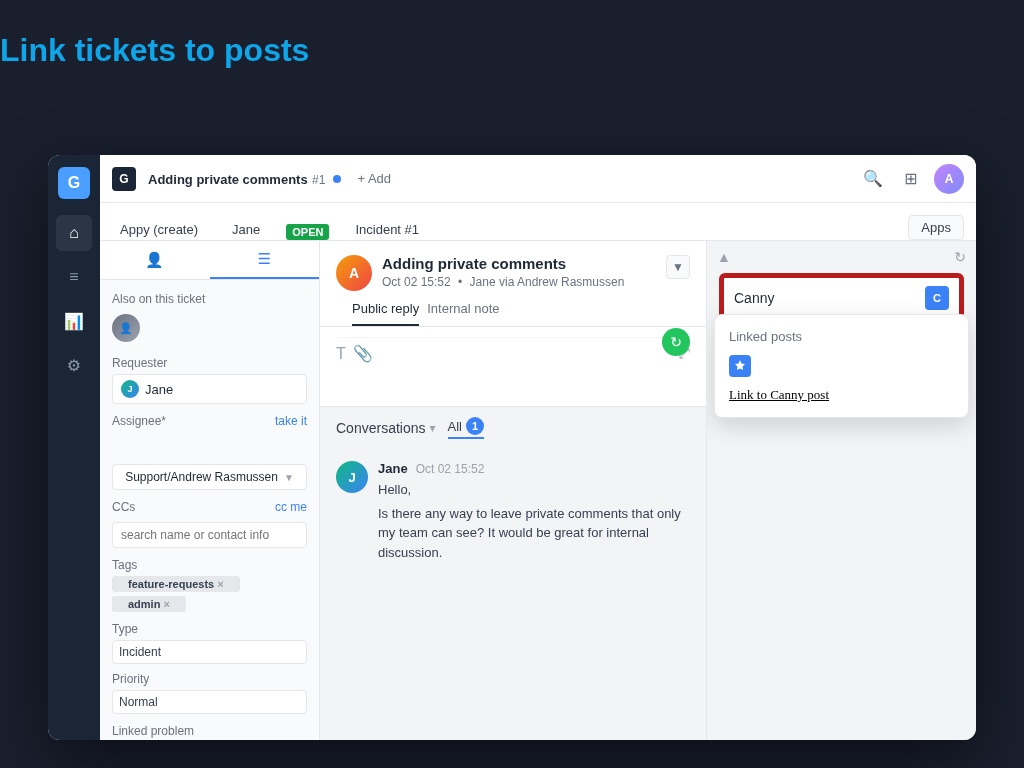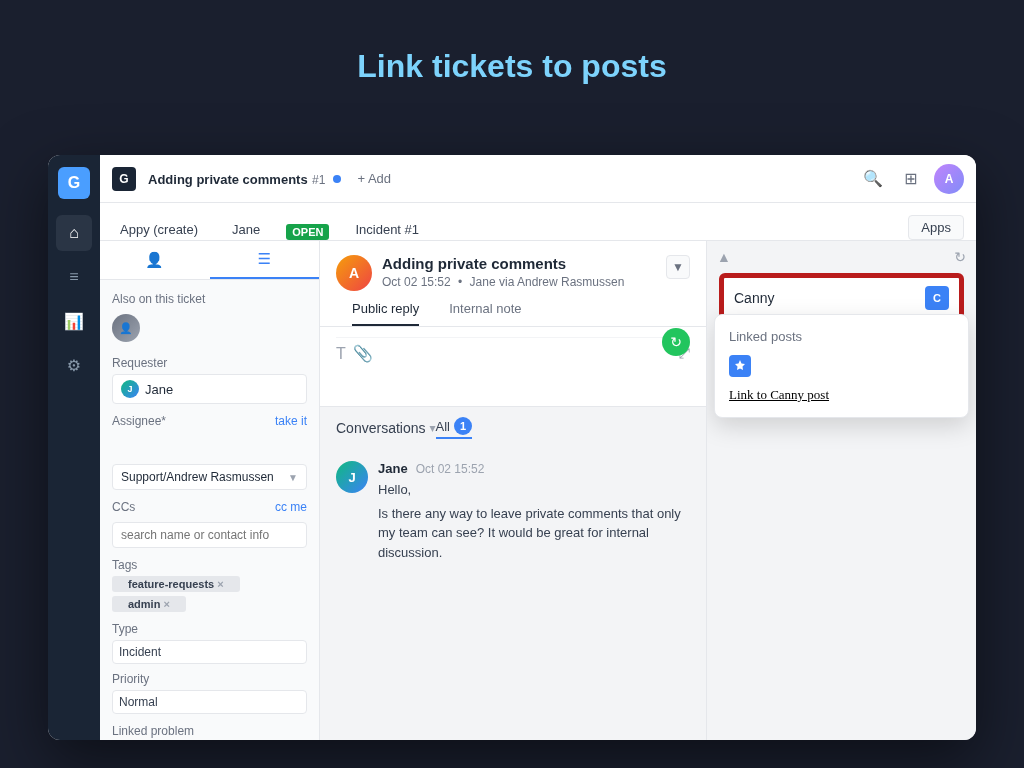--- a/index.html
+++ b/index.html
@@ -7,27 +7,25 @@
       background: #1a1f2e;
       font-family: -apple-system, BlinkMacSystemFont, 'Segoe UI', sans-serif;
       width: 1024px;
       height: 768px;
       overflow: hidden;
       position: relative;
     }
 
     
     .hero-title {
-      text-align: center;
-      color: #7dd3fc;
+      color: #0ea5e9;
       font-size: 32px;
       font-weight: 700;
       padding-top: 32px;
       padding-bottom: 28px;
-      margin-top: 16px;
     }
 
     
     .app-window {
       position: absolute;
       top: 155px;
       left: 48px;
       right: 48px;
       bottom: 28px;
       background: #f3f4f6;
@@ -396,21 +394,21 @@
       align-items: center;
       justify-content: center;
       color: #6b7280;
       font-size: 12px;
       cursor: pointer;
     }
 
     
     .reply-tabs {
       display: flex;
-      gap: 30px;
+      gap: 8px;
       padding: 10px 16px 0;
       background: #ffffff;
     }
     .reply-tab {
       font-size: 13px;
       color: #6b7280;
       padding-bottom: 8px;
       cursor: pointer;
       border-bottom: 2px solid transparent;
     }
@@ -458,20 +456,21 @@
     .expand-icon {
       color: #9ca3af;
       font-size: 14px;
     }
 
     
     .conversations-bar {
       display: flex;
       align-items: center;
       padding: 10px 16px;
+      gap: 12px;
     }
     .conversations-btn {
       display: flex;
       align-items: center;
       gap: 4px;
       font-size: 14px;
       color: #374151;
       font-weight: 500;
       cursor: pointer;
     }
@@ -726,21 +725,21 @@
           <div class="field-label">Requester</div>
           <div class="field-value">
             <div class="requester-avatar">J</div>
             <span>Jane</span>
           </div>
 
           <div class="field-row">
             <div class="field-label">Assignee*</div>
             <span class="take-it-link">take it</span>
           </div>
-          <div class="field-value" style="justify-content:space-between;margin-top:32px;">
+          <div class="field-value" style="justify-content:center;margin-top:32px;">
             <span style="font-size:12px;">Support/Andrew Rasmussen</span>
             <span style="color:#9ca3af;font-size:10px;">▼</span>
           </div>
 
           <div class="field-row">
             <div class="field-label">CCs</div>
             <span class="cc-link">cc me</span>
           </div>
           <input type="text" class="search-input" placeholder="search name or contact info" style="">
 

